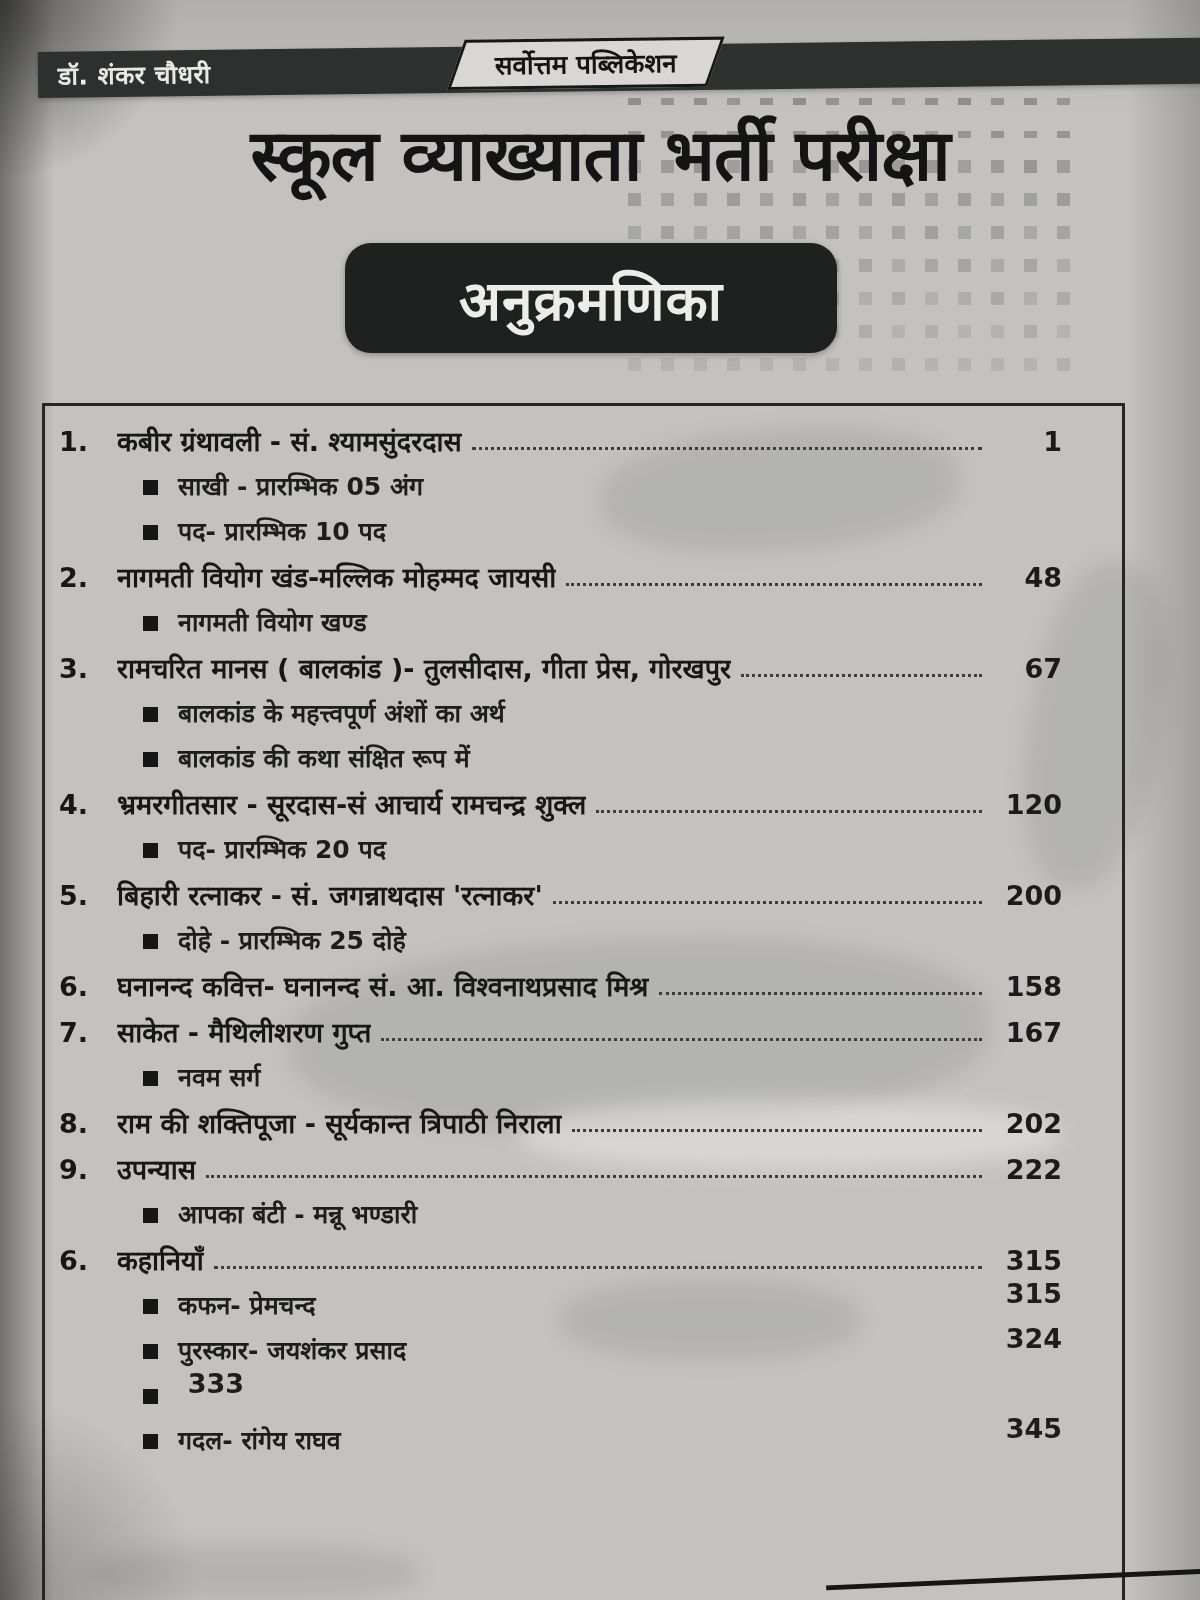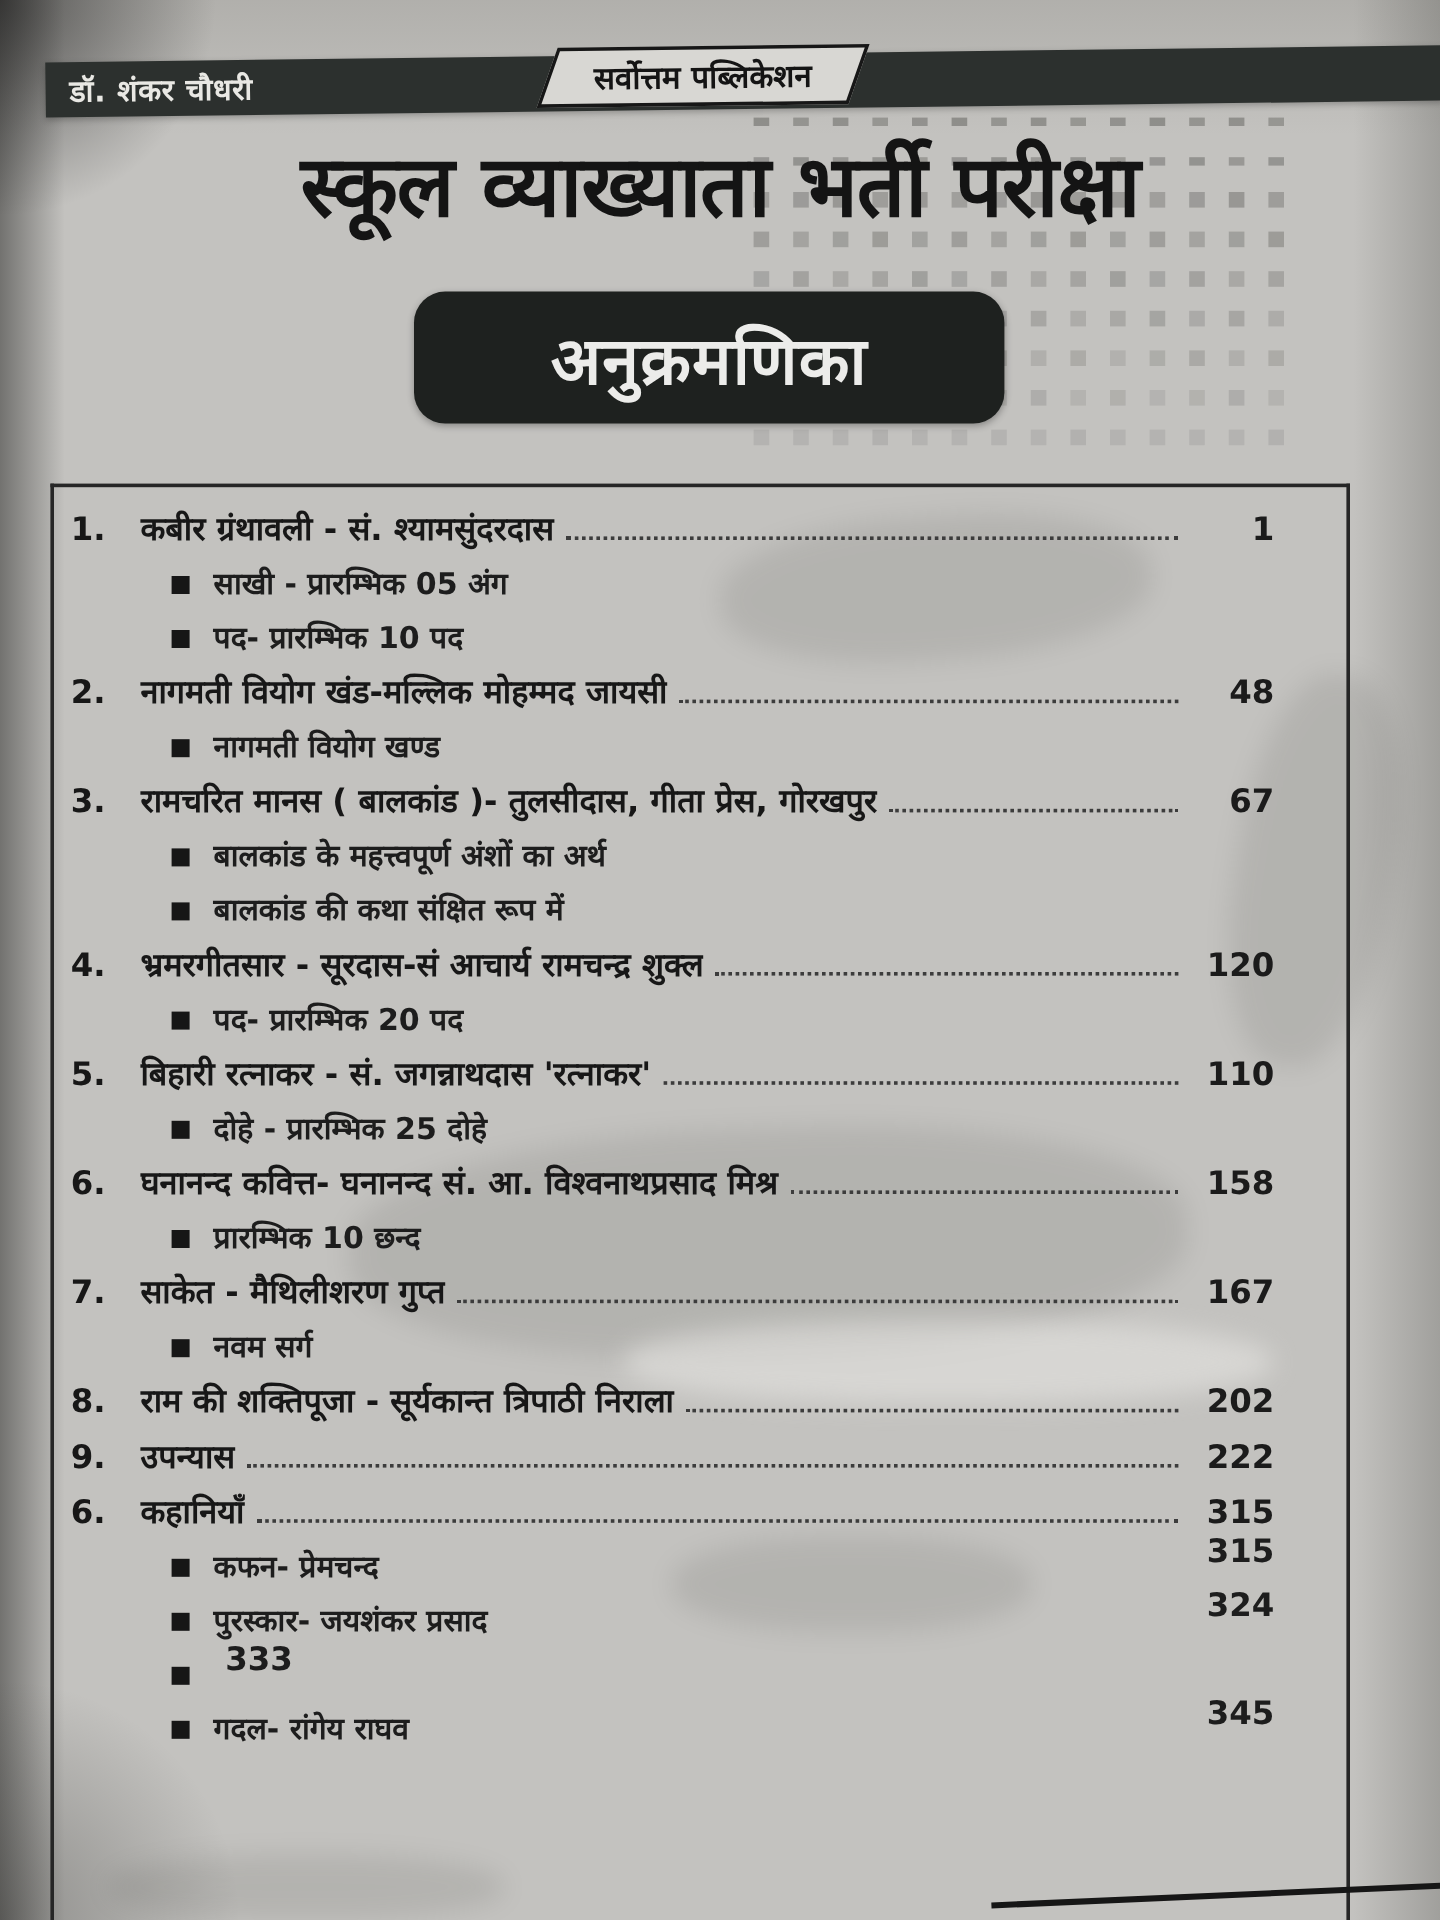--- a/index.html
+++ b/index.html
@@ -284,41 +284,36 @@
   <div class="row sub">
     <span class="bullet"></span>
     <span class="slabel">पद- प्रारम्भिक 20 पद</span>
 
   </div>
 
   <div class="row main">
     <span class="num">5.</span>
     <span class="title">बिहारी रत्नाकर - सं. जगन्नाथदास 'रत्नाकर'</span>
     <span class="leader"></span>
-    <span class="pg">110</span>
+    <span class="pg">200</span>
   </div>
 
   <div class="row sub">
     <span class="bullet"></span>
     <span class="slabel">दोहे - प्रारम्भिक 25 दोहे</span>
 
   </div>
 
   <div class="row main">
     <span class="num">6.</span>
     <span class="title">घनानन्द कवित्त- घनानन्द सं. आ. विश्वनाथप्रसाद मिश्र</span>
     <span class="leader"></span>
     <span class="pg">158</span>
   </div>
 
-  <div class="row sub">
-    <span class="bullet"></span>
-    <span class="slabel">प्रारम्भिक 10 छन्द</span>
-
-  </div>
 
   <div class="row main">
     <span class="num">7.</span>
     <span class="title">साकेत - मैथिलीशरण गुप्त</span>
     <span class="leader"></span>
     <span class="pg">167</span>
   </div>
 
   <div class="row sub">
     <span class="bullet"></span>
@@ -333,20 +328,25 @@
     <span class="pg">202</span>
   </div>
 
   <div class="row main">
     <span class="num">9.</span>
     <span class="title">उपन्यास</span>
     <span class="leader"></span>
     <span class="pg">222</span>
   </div>
 
+  <div class="row sub">
+    <span class="bullet"></span>
+    <span class="slabel">आपका बंटी - मन्नू भण्डारी</span>
+
+  </div>
 
   <div class="row main">
     <span class="num">6.</span>
     <span class="title">कहानियाँ</span>
     <span class="leader"></span>
     <span class="pg">315</span>
   </div>
 
   <div class="row sub">
     <span class="bullet"></span>

